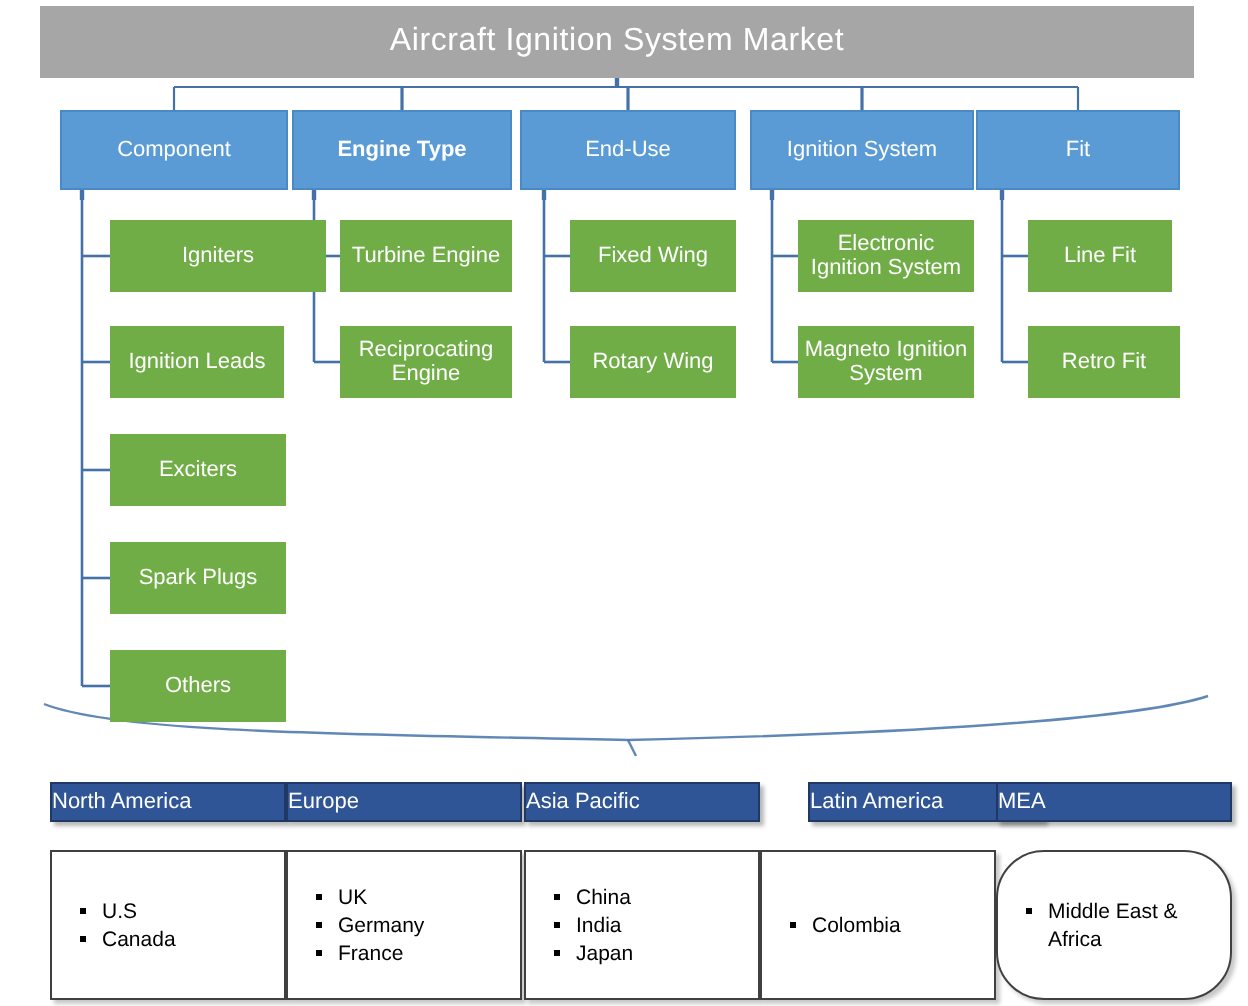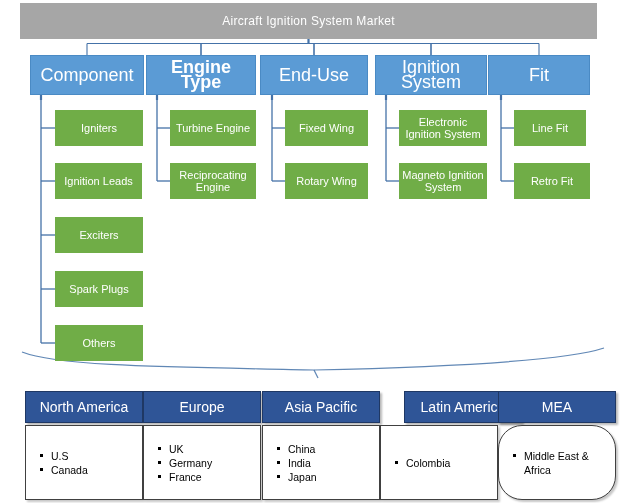--- a/index.html
+++ b/index.html
@@ -37,37 +37,37 @@
     top: 3px;
     width: 577px;
     height: 36px;
     background: #a6a6a6;
     display: flex;
     align-items: center;
     justify-content: center;
   }
   .title-bar .title-text {
     color: #ffffff;
-    font-size: 12px;
+    font-size: 16px;
     letter-spacing: 0.3px;
     white-space: nowrap;
   }
 
   
   .cat-box {
     position: absolute;
     height: 40px;
     background: #5b9bd5;
     border: 1px solid #4a8ac4;
     display: flex;
     align-items: center;
     justify-content: center;
     text-align: center;
     color: #ffffff;
-    font-size: 18px;
+    font-size: 11px;
     line-height: 15px;
     box-sizing: border-box;
     padding: 0 3px;
   }
 
   
   .sub-box {
     position: absolute;
     height: 36px;
     background: #70ad47;
@@ -78,29 +78,28 @@
     color: #ffffff;
     font-size: 11px;
     line-height: 12.5px;
     box-sizing: border-box;
     padding: 0 2px;
   }
 
   
   .region-head {
     position: absolute;
-    height: 32px;
+    height: 20px;
     background: #2f5597;
     border: 1px solid #1f3864;
     box-shadow: 2px 2px 2px rgba(0,0,0,0.28);
     display: flex;
     align-items: center;
-    justify-content: center;
-    color: #ffffff;
-    font-size: 14px;
+    color: #ffffff;
+    font-size: 11px;
     box-sizing: border-box;
   }
 
   
   .region-panel {
     position: absolute;
     background: #ffffff;
     border: 1px solid #404040;
     box-shadow: 2px 2px 2px rgba(0,0,0,0.22);
     box-sizing: border-box;
@@ -203,21 +202,21 @@
       </div>
       <div class="cat-box" style="left: 375px; top: 55px; width: 112px;">
         <span>Ignition System</span>
       </div>
       <div class="cat-box" style="left: 488px; top: 55px; width: 102px;">
         <span>Fit</span>
       </div>
     </div>
 
   <div id="sub-layer">
-      <div class="sub-box" style="left: 55px; top: 110px; width: 88px;">
+      <div class="sub-box" style="left: 55px; top: 110px; width: 108px;">
         <span>Igniters</span>
       </div>
       <div class="sub-box" style="left: 55px; top: 163px; width: 87px;">
         <span>Ignition Leads</span>
       </div>
       <div class="sub-box" style="left: 55px; top: 217px; width: 88px;">
         <span>Exciters</span>
       </div>
       <div class="sub-box" style="left: 55px; top: 271px; width: 88px;">
         <span>Spark Plugs</span>

